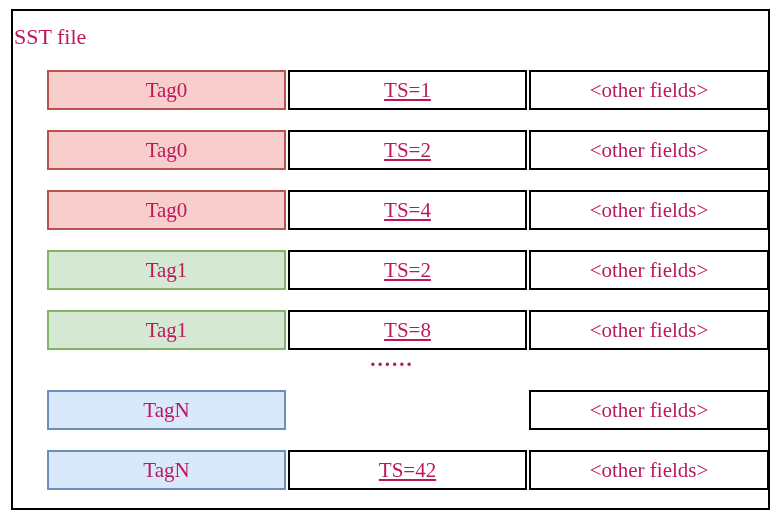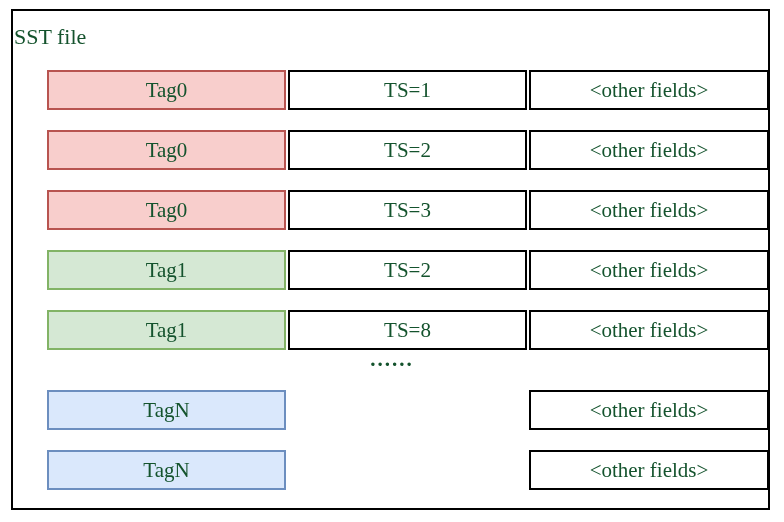--- a/index.html
+++ b/index.html
@@ -6,21 +6,21 @@
     margin: 0;
     padding: 0;
     background: #ffffff;
   }
   .canvas {
     position: relative;
     width: 784px;
     height: 522px;
     background: #ffffff;
     font-family: "Liberation Serif", "DejaVu Serif", serif;
-    color: #14532d;
+    color: #be185d;
     overflow: hidden;
   }
   .outer-box {
     position: absolute;
     left: 11px;
     top: 9px;
     width: 759px;
     height: 501px;
     border: 2px solid #000000;
     box-sizing: border-box;
@@ -47,21 +47,21 @@
     box-sizing: border-box;
     border: 2px solid #000000;
     background: #ffffff;
     font-size: 21px;
     line-height: 36px;
     text-align: center;
     white-space: nowrap;
     overflow: hidden;
   }
   .cell.tag   { left: 31px;  width: 239px; }
-  .cell.ts    { left: 272px; width: 239px; }
+  .cell.ts    { left: 272px; width: 239px; text-decoration: underline; }
   .cell.other { left: 513px; width: 240px; }
   .ellipsis {
     position: absolute;
     left: 31px;
     top: 344px;
     width: 722px;
     height: 30px;
     line-height: 30px;
     text-align: center;
     font-size: 21px;
@@ -83,21 +83,21 @@
   </div>
 
   <div class="row" style="top:130px">
     <div class="cell tag" style="background-color: rgb(248, 206, 204); border-color: rgb(184, 84, 80);">Tag0</div>
     <div class="cell ts">TS=2</div>
     <div class="cell other">&lt;other fields&gt;</div>
   </div>
 
   <div class="row" style="top:190px">
     <div class="cell tag" style="background-color: rgb(248, 206, 204); border-color: rgb(184, 84, 80);">Tag0</div>
-    <div class="cell ts">TS=3</div>
+    <div class="cell ts">TS=4</div>
     <div class="cell other">&lt;other fields&gt;</div>
   </div>
 
   <div class="row" style="top:250px">
     <div class="cell tag" style="background-color: rgb(213, 232, 212); border-color: rgb(130, 179, 102);">Tag1</div>
     <div class="cell ts">TS=2</div>
     <div class="cell other">&lt;other fields&gt;</div>
   </div>
 
   <div class="row" style="top:310px">
@@ -108,15 +108,16 @@
 
   <div class="ellipsis">......</div>
 
   <div class="row" style="top:390px">
     <div class="cell tag" style="background-color: rgb(218, 232, 252); border-color: rgb(108, 142, 191);">TagN</div>
     <div class="cell other">&lt;other fields&gt;</div>
   </div>
 
   <div class="row" style="top:450px">
     <div class="cell tag" style="background-color: rgb(218, 232, 252); border-color: rgb(108, 142, 191);">TagN</div>
+    <div class="cell ts">TS=42</div>
     <div class="cell other">&lt;other fields&gt;</div>
   </div>
 </div>
 
 </body></html>

